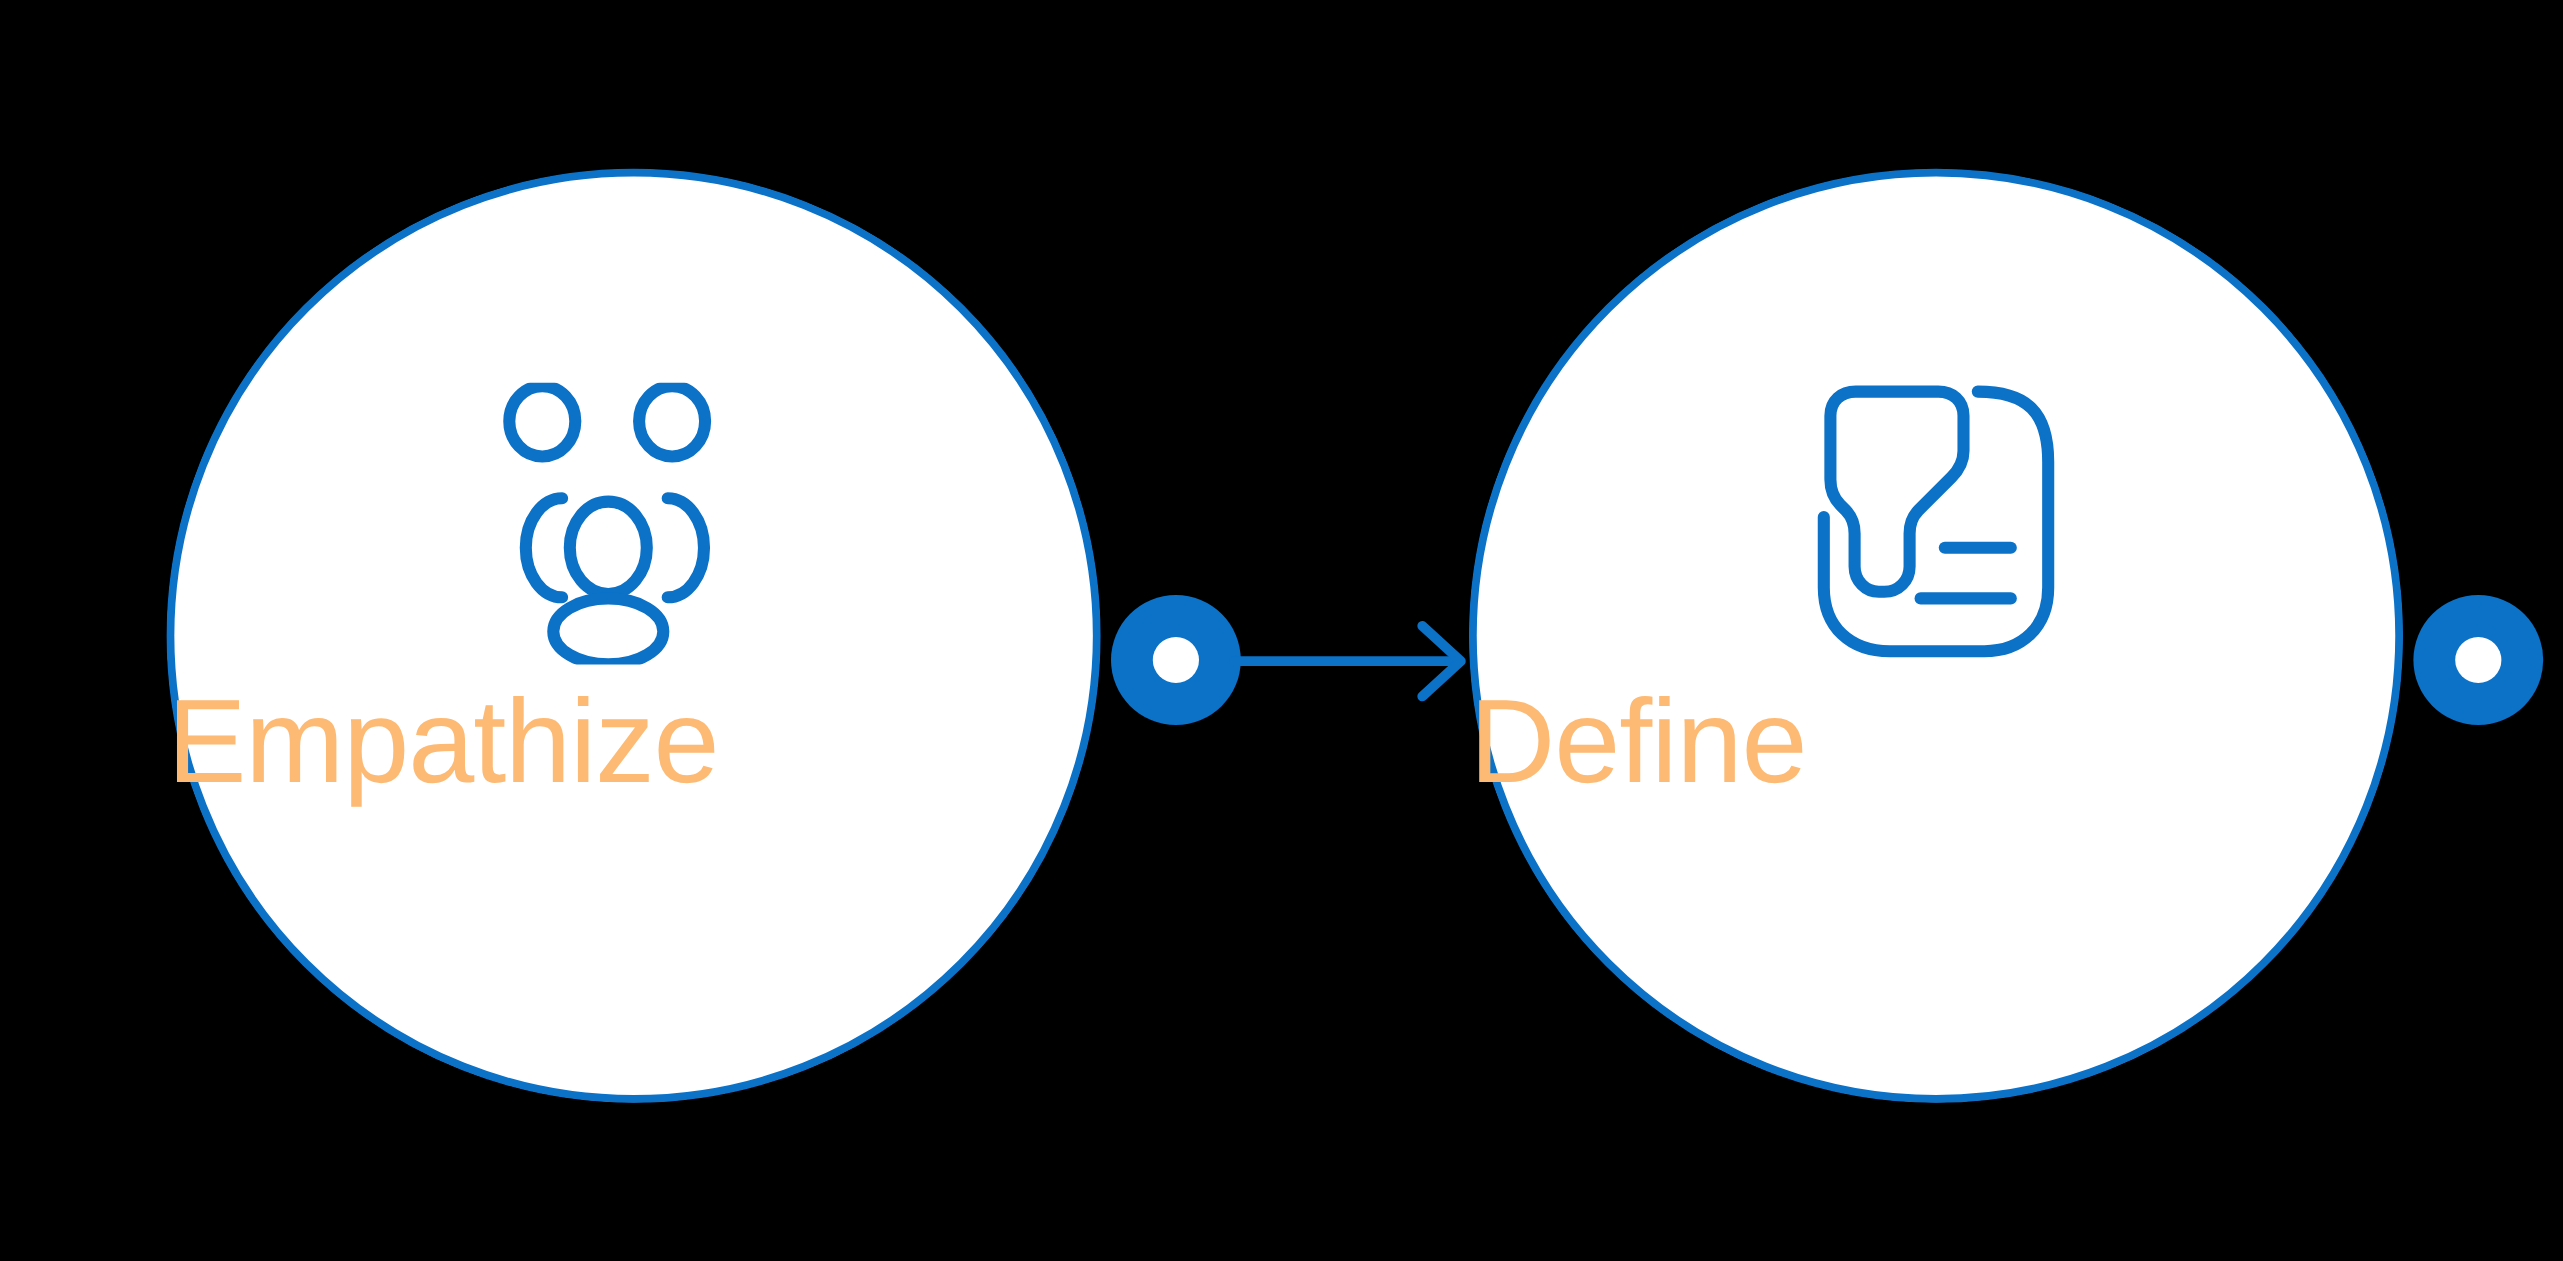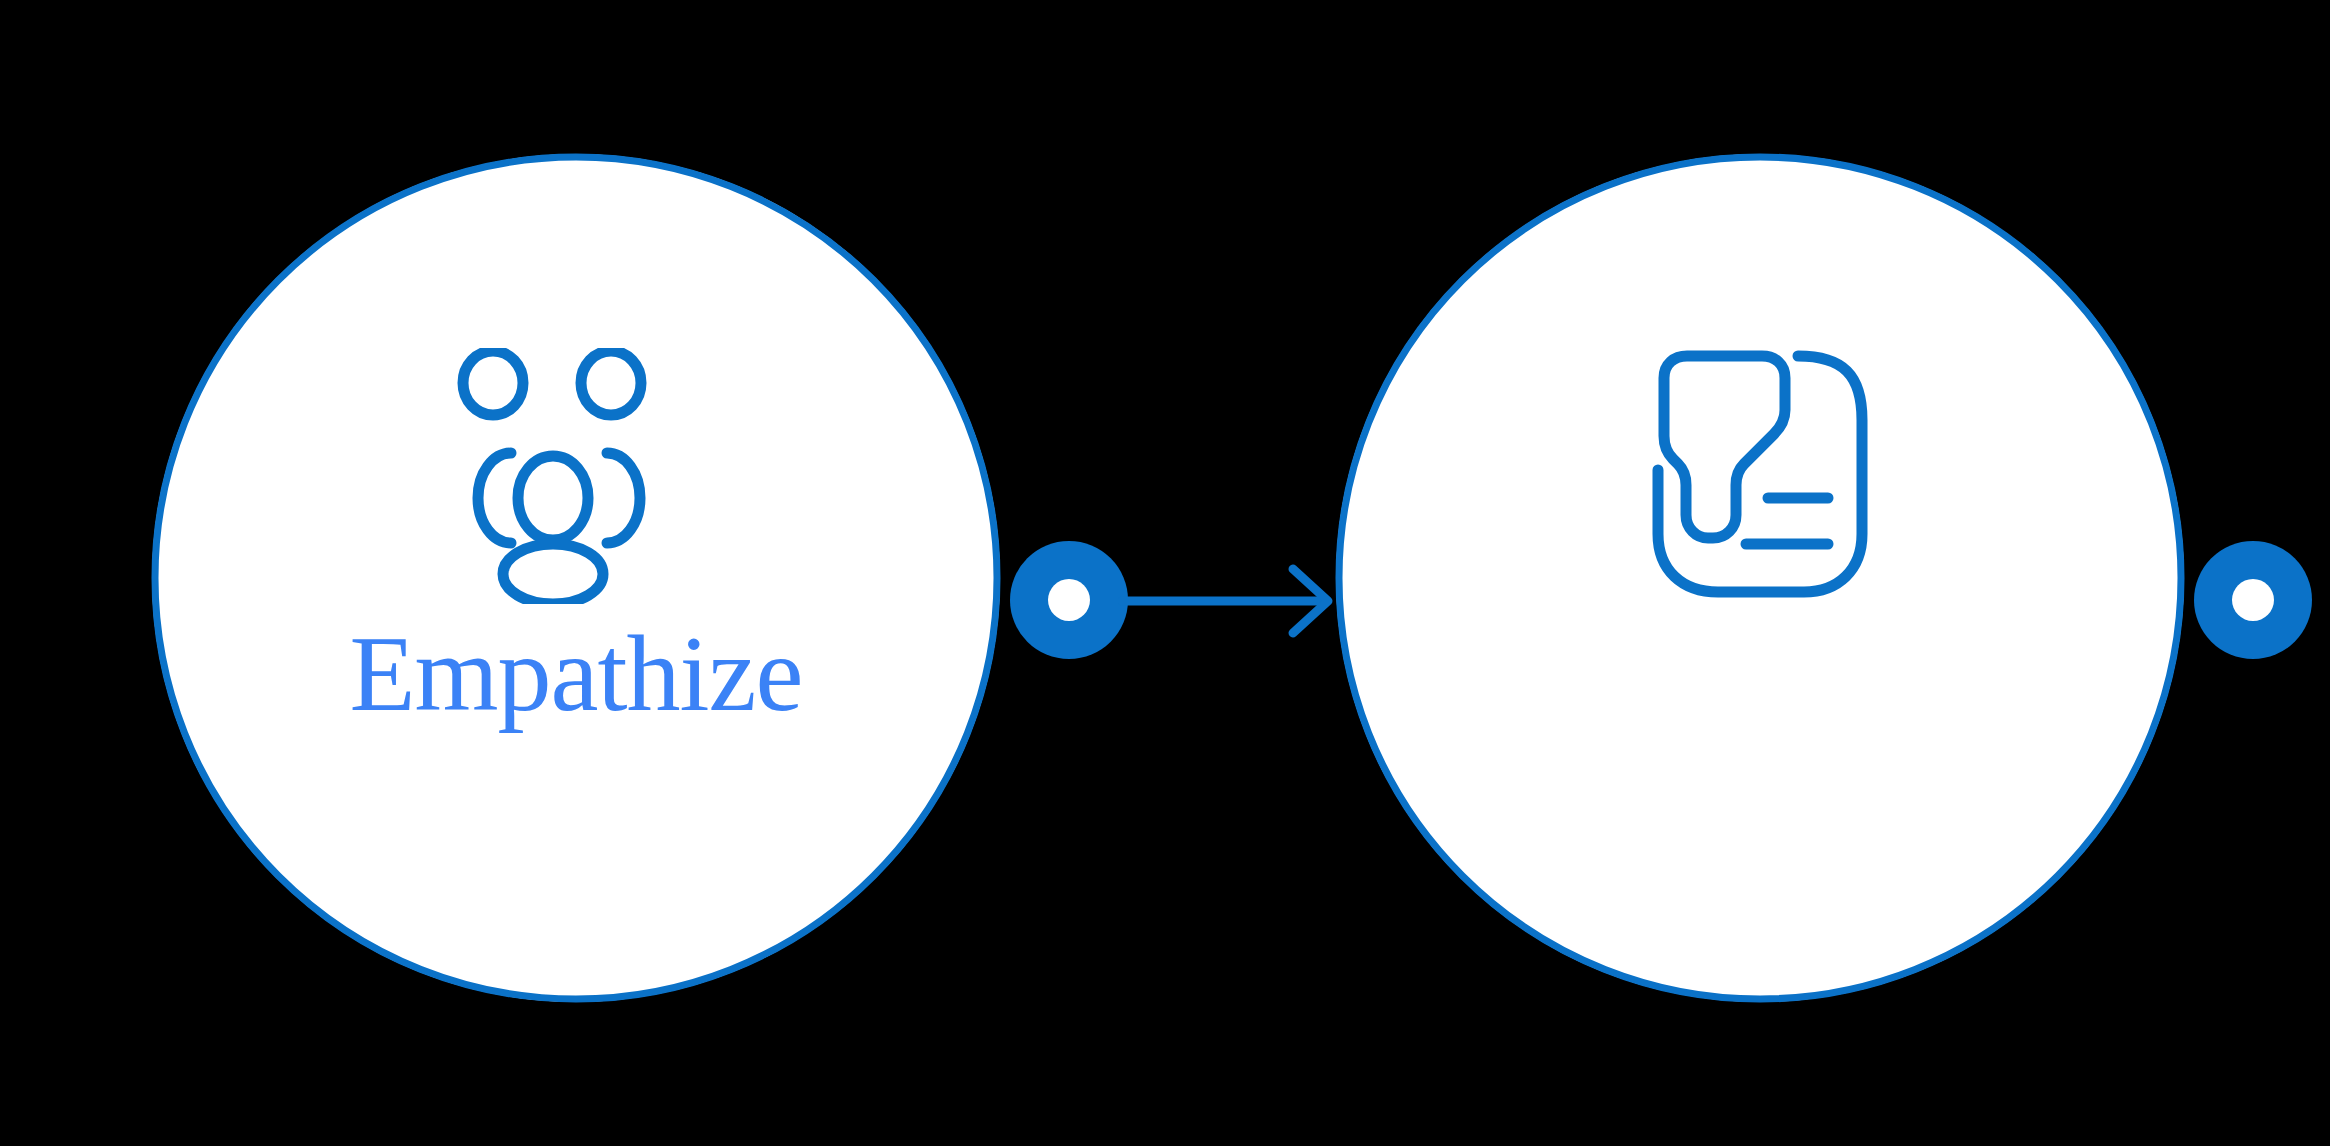--- a/index.html
+++ b/index.html
@@ -27,23 +27,23 @@
     display: block;
   }
   .node-circle-bg {
     position: absolute;
     border-radius: 50%;
     background: #FFFFFF;
     box-sizing: border-box;
   }
   .node-label {
     position: absolute;
-    text-align: center;
-    color: #3b82f6;
-    font-family: Liberation Serif, serif;
+    text-align: left;
+    color: #fdba74;
+    font-family: Liberation Sans, sans-serif;
     font-weight: 400;
     font-size: 108px;
     line-height: 1;
     letter-spacing: -1px;
     white-space: nowrap;
     user-select: none;
   }
   .node-icon {
     position: absolute;
   }
@@ -114,17 +114,18 @@
 
       <path d="M 36 30 C 36 16 46 8 59 8 L 134 8 C 147 8 157 16 157 30 L 157 62 C 157 72 153 79 146 86
                L 116 116 C 110 122 108 128 108 137 L 108 167 C 108 180 98 190 85 190 L 80 190
                C 68 190 58 180 58 167 L 58 137 C 58 128 56 122 50 116 L 45 111 C 39 105 36 98 36 88 Z"></path>
 
       <line x1="140" y1="150" x2="200" y2="150"></line>
       <line x1="118" y1="196" x2="200" y2="196"></line>
     </g>
   </svg>
 
+  <div class="node-label" style="left:1336px; top:620px; width:848px;">Define</div>
 
   <div class="connector-dot" style="left:2194px; top:541px; width:118px; height:118px;"></div>
   <div class="connector-dot-inner" style="left:2232px; top:579px; width:42px; height:42px;"></div>
 
 </div>
 
 </body></html>

